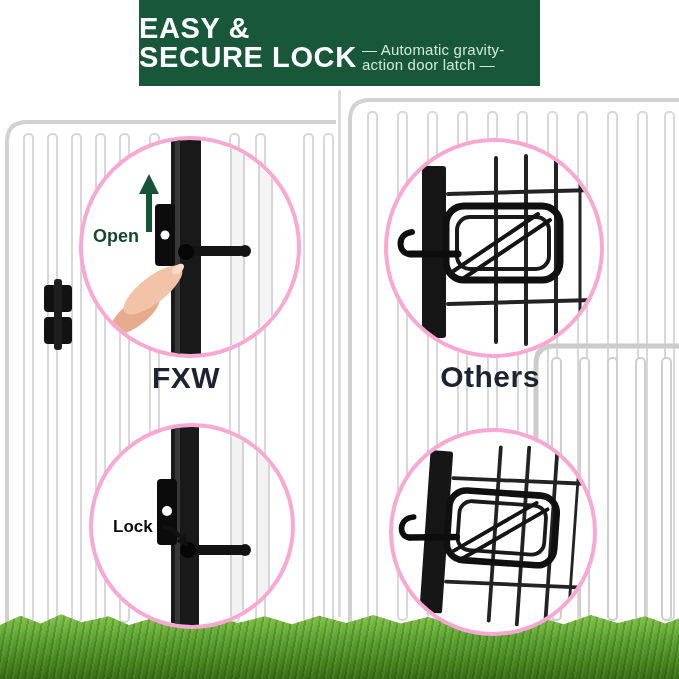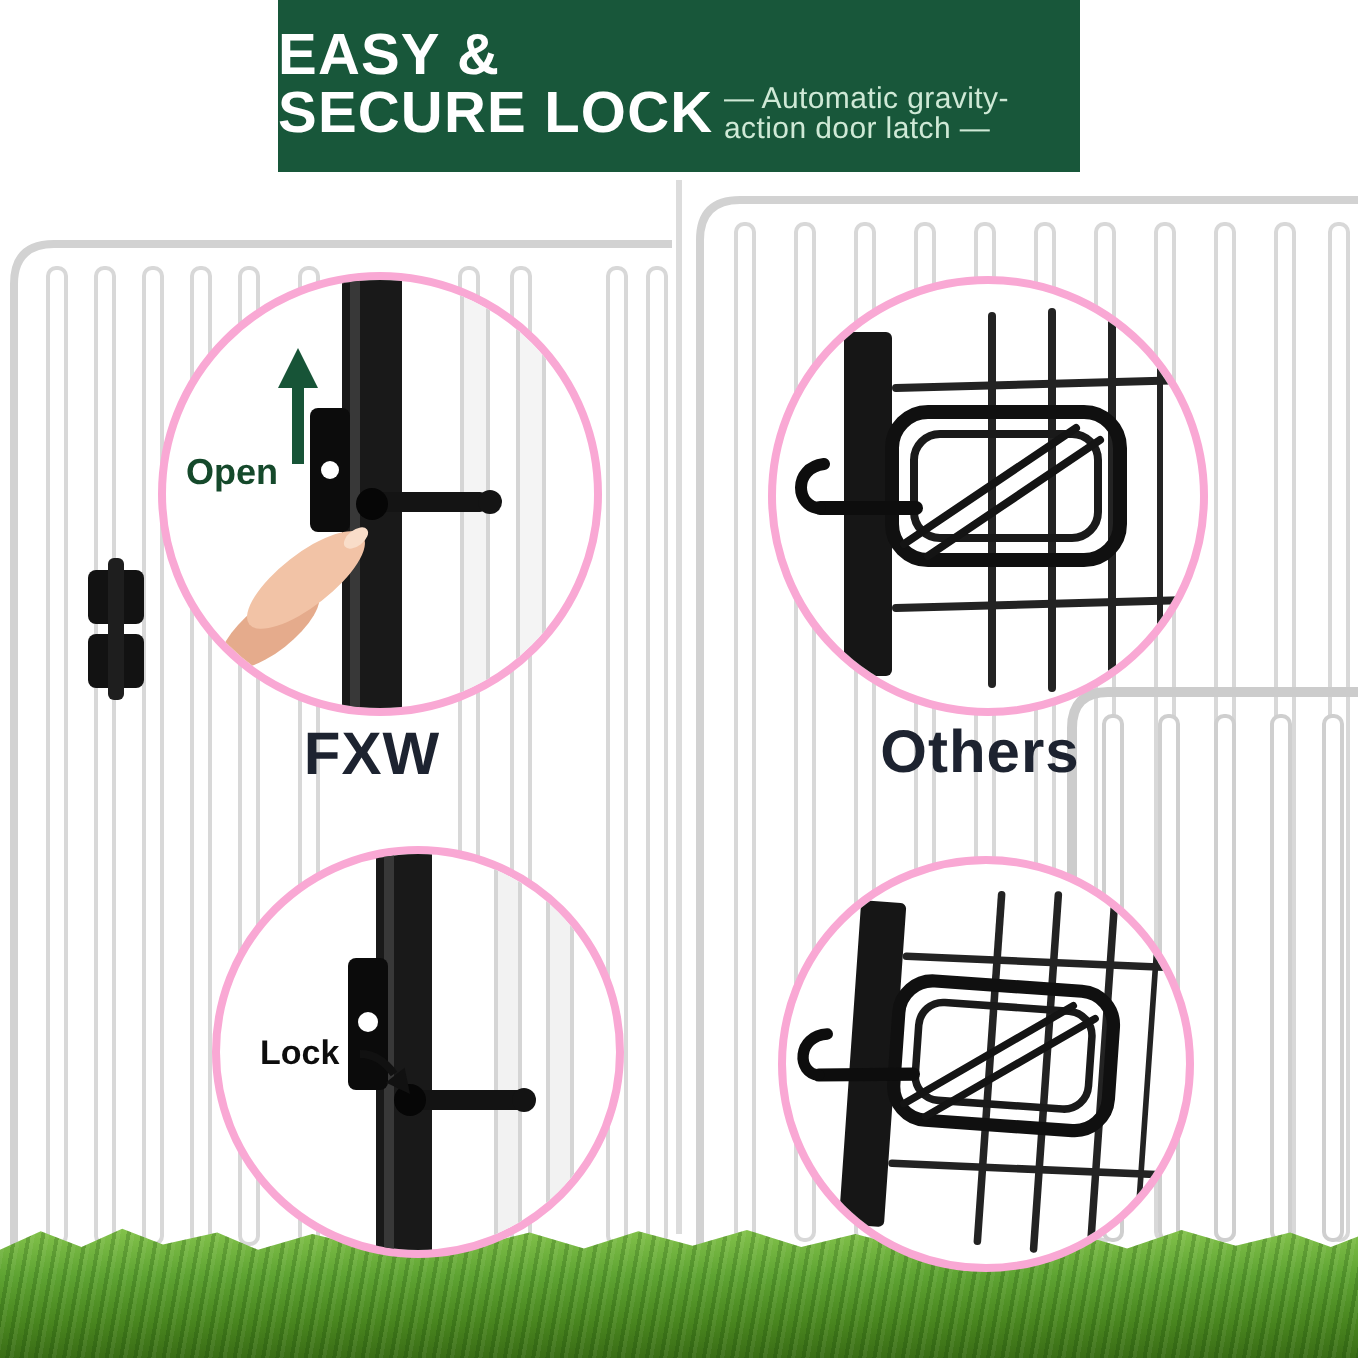--- a/index.html
+++ b/index.html
@@ -21,21 +21,21 @@
     display:flex;align-items:center;justify-content:center;gap:5px;
   }
   .banner-title{color:#ffffff;font-size:29px;font-weight:800;letter-spacing:0.6px;line-height:1;}
   .banner-subtitle{color:#cfe9d6;font-size:15px;font-weight:400;letter-spacing:0.2px;line-height:1;margin-top:28px;}
   .circle{
     position:absolute;border-radius:50%;background:#ffffff;border:4px solid #f9a8d4;
     overflow:hidden;z-index:3;
   }
   .circle svg{position:absolute;left:0;top:0;width:100%;height:100%;}
   .c-tl{left:79px;top:136px;width:214px;height:214px;}
-  .c-bl{left:106px;top:423px;width:198px;height:198px;}
+  .c-bl{left:89px;top:423px;width:198px;height:198px;}
   .c-tr{left:384px;top:138px;width:212px;height:212px;}
   .c-br{left:389px;top:428px;width:200px;height:200px;}
   .open-label{
     position:absolute;left:10px;top:86px;font-size:18px;font-weight:800;color:#15492b;z-index:5;
   }
   .lock-label{
     position:absolute;left:20px;top:90px;font-size:17px;font-weight:800;color:#0d0d0d;z-index:5;
   }
   .brand-label{
     position:absolute;font-weight:800;font-size:30px;color:#1d2330;text-align:center;

